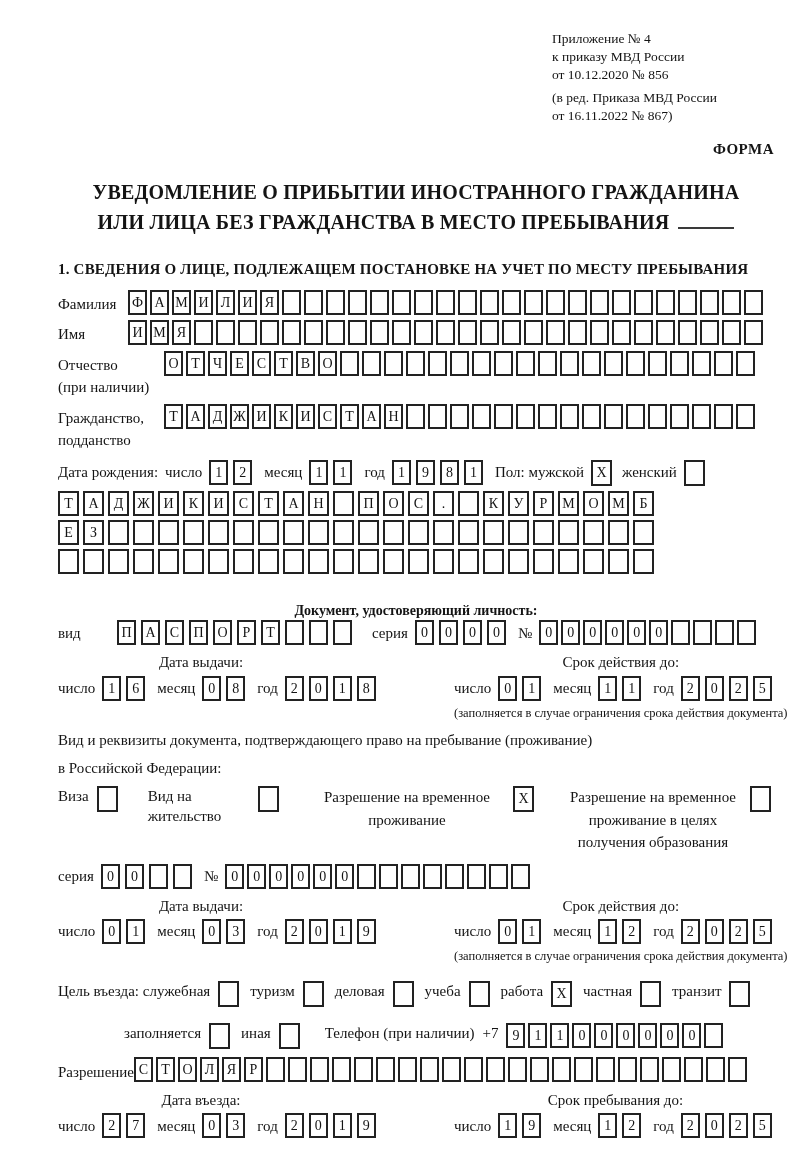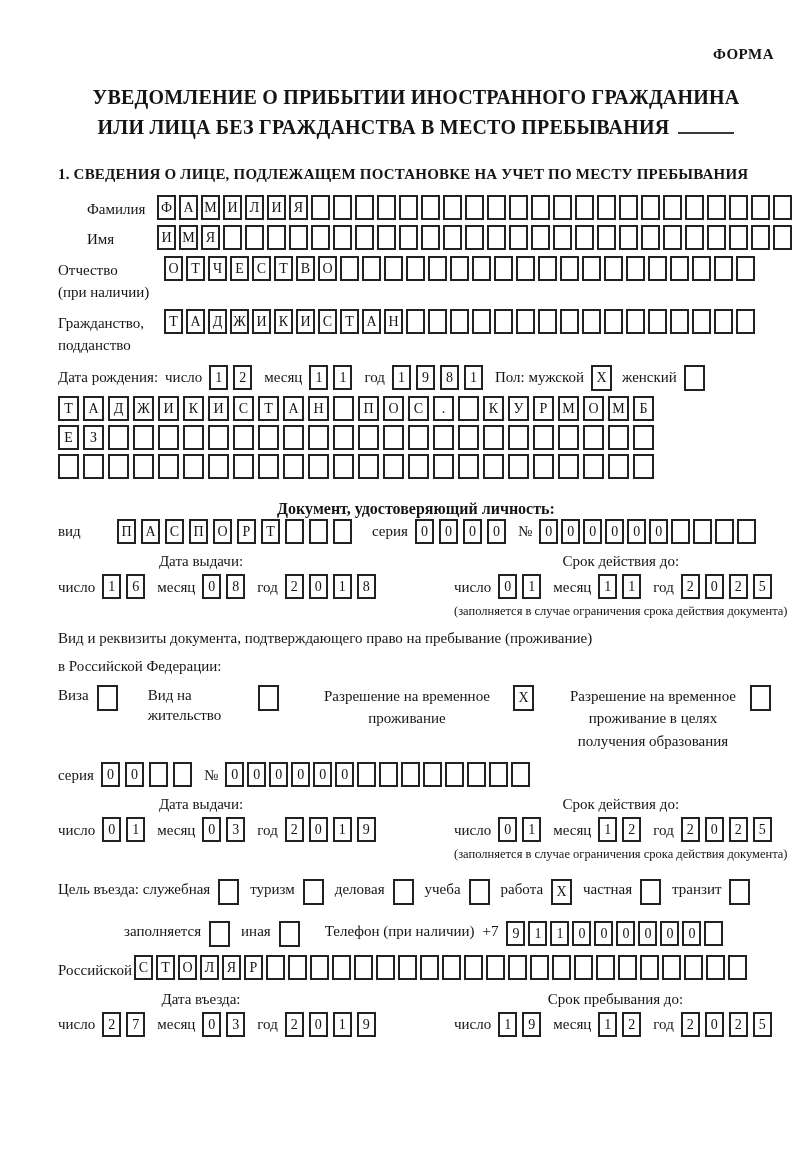--- a/index.html
+++ b/index.html
@@ -13,39 +13,39 @@
   .hdr { margin-left:auto; width:222px; font-size:13.5px; line-height:1.32; }
   .hdr .gap { margin-top:6px; }
   .forma { text-align:right; font-weight:bold; font-size:15px; margin-top:14px; letter-spacing:.5px; }
   
   .title { text-align:center; font-weight:bold; font-size:20px; margin-top:18px; line-height:1.5; letter-spacing:.2px; }
   .tunder { display:inline-block; width:56px; height:13px; border-bottom:2px solid #3a3a3a; margin-left:9px; }
   .s1h { font-weight:bold; font-size:15px; margin-top:22px; letter-spacing:.2px; }
   
   .row { display:flex; align-items:flex-start; margin-top:5px; }
   .lab { flex:0 0 auto; padding-top:3px; line-height:1.5; }
-  .lw1 { width:70px;margin-left:29px; }
+  .lw1 { width:70px; }
   .lw2 { width:106px; }
   .lw4 { width:68px; }
   
   .cells { display:inline-flex; flex:0 0 auto; }
   .cell {
     display:inline-block; width:19px; height:25px; border:2px solid #222;
     margin-right:3px; text-align:center; font-size:14px; line-height:21px;
     background:#fff; flex:0 0 auto;
   }
   .cells.sp .cell { margin-right:5px; }
   .cells.w .cell { width:21px; margin-right:4px; }
   .cells.box .cell { width:21px; height:26px; }
   .stack > .cells { display:flex; margin-bottom:4px; }
   
   .iline { display:flex; align-items:center; gap:7px; flex-wrap:nowrap; }
   .iline .t { white-space:nowrap; }
   
-  .doch { text-align:center; font-weight:bold; margin-top:15px; font-size:16px; }
+  .doch { text-align:center; font-weight:bold; margin-top:24px; font-size:14px; }
   
   .dates { display:flex; margin-top:7px; }
   .dcol1 { width:396px; flex:0 0 auto; }
   .dcol2 { flex:1; }
   .dhead { text-align:center; margin-bottom:3px; }
   .dcol1 .dhead { margin-right:110px; }
   .dnote { font-size:12.5px; text-align:center; margin-top:4px; white-space:nowrap; }
   
   .opts { display:flex; align-items:flex-start; margin-top:8px; gap:27px; }
   .opt { display:flex; align-items:flex-start; gap:8px; }
@@ -58,20 +58,27 @@
   .indent { margin-left:66px; }
   .phone-gap { margin-left:14px; }
   .mt8 { margin-top:8px; }
   .mt10 { margin-top:10px; }
 </style>
 </head>
 <body>
 
 <div class="page">
 
+  <div class="hdr">
+    <div>Приложение № 4</div>
+    <div>к приказу МВД России</div>
+    <div>от 10.12.2020 № 856</div>
+    <div class="gap">(в ред. Приказа МВД России</div>
+    <div>от 16.11.2022 № 867)</div>
+  </div>
 
   <div class="forma">ФОРМА</div>
 
   <div class="title">
     <div>УВЕДОМЛЕНИЕ О ПРИБЫТИИ ИНОСТРАННОГО ГРАЖДАНИНА</div>
     <div><span>ИЛИ ЛИЦА БЕЗ ГРАЖДАНСТВА В МЕСТО ПРЕБЫВАНИЯ</span><span class="tunder"></span></div>
   </div>
 
   <div class="s1h">1. СВЕДЕНИЯ О ЛИЦЕ, ПОДЛЕЖАЩЕМ ПОСТАНОВКЕ НА УЧЕТ ПО МЕСТУ ПРЕБЫВАНИЯ</div>
 
@@ -568,21 +575,21 @@
         <span class="cell">0</span>
         <span class="cell">0</span>
         <span class="cell">0</span>
         <span class="cell">0</span>
         <span class="cell">0</span>
         <span class="cell"></span>
       </span>
   </div>
 
   <div class="row mt8">
-    <div class="lab lw4" style="padding-top:4px;">Российской</div>
+    <div class="lab lw4" style="padding-top:4px;">Разрешение</div>
     <div class="cells" style="margin-left:8px;">
         <span class="cell">С</span>
         <span class="cell">Т</span>
         <span class="cell">О</span>
         <span class="cell">Л</span>
         <span class="cell">Я</span>
         <span class="cell">Р</span>
         <span class="cell"></span>
         <span class="cell"></span>
         <span class="cell"></span>

